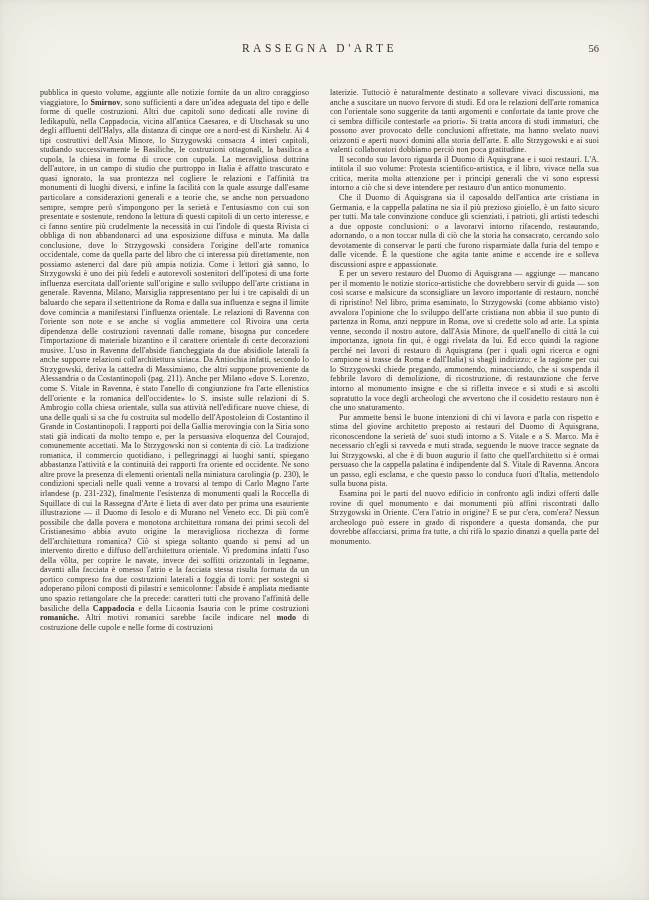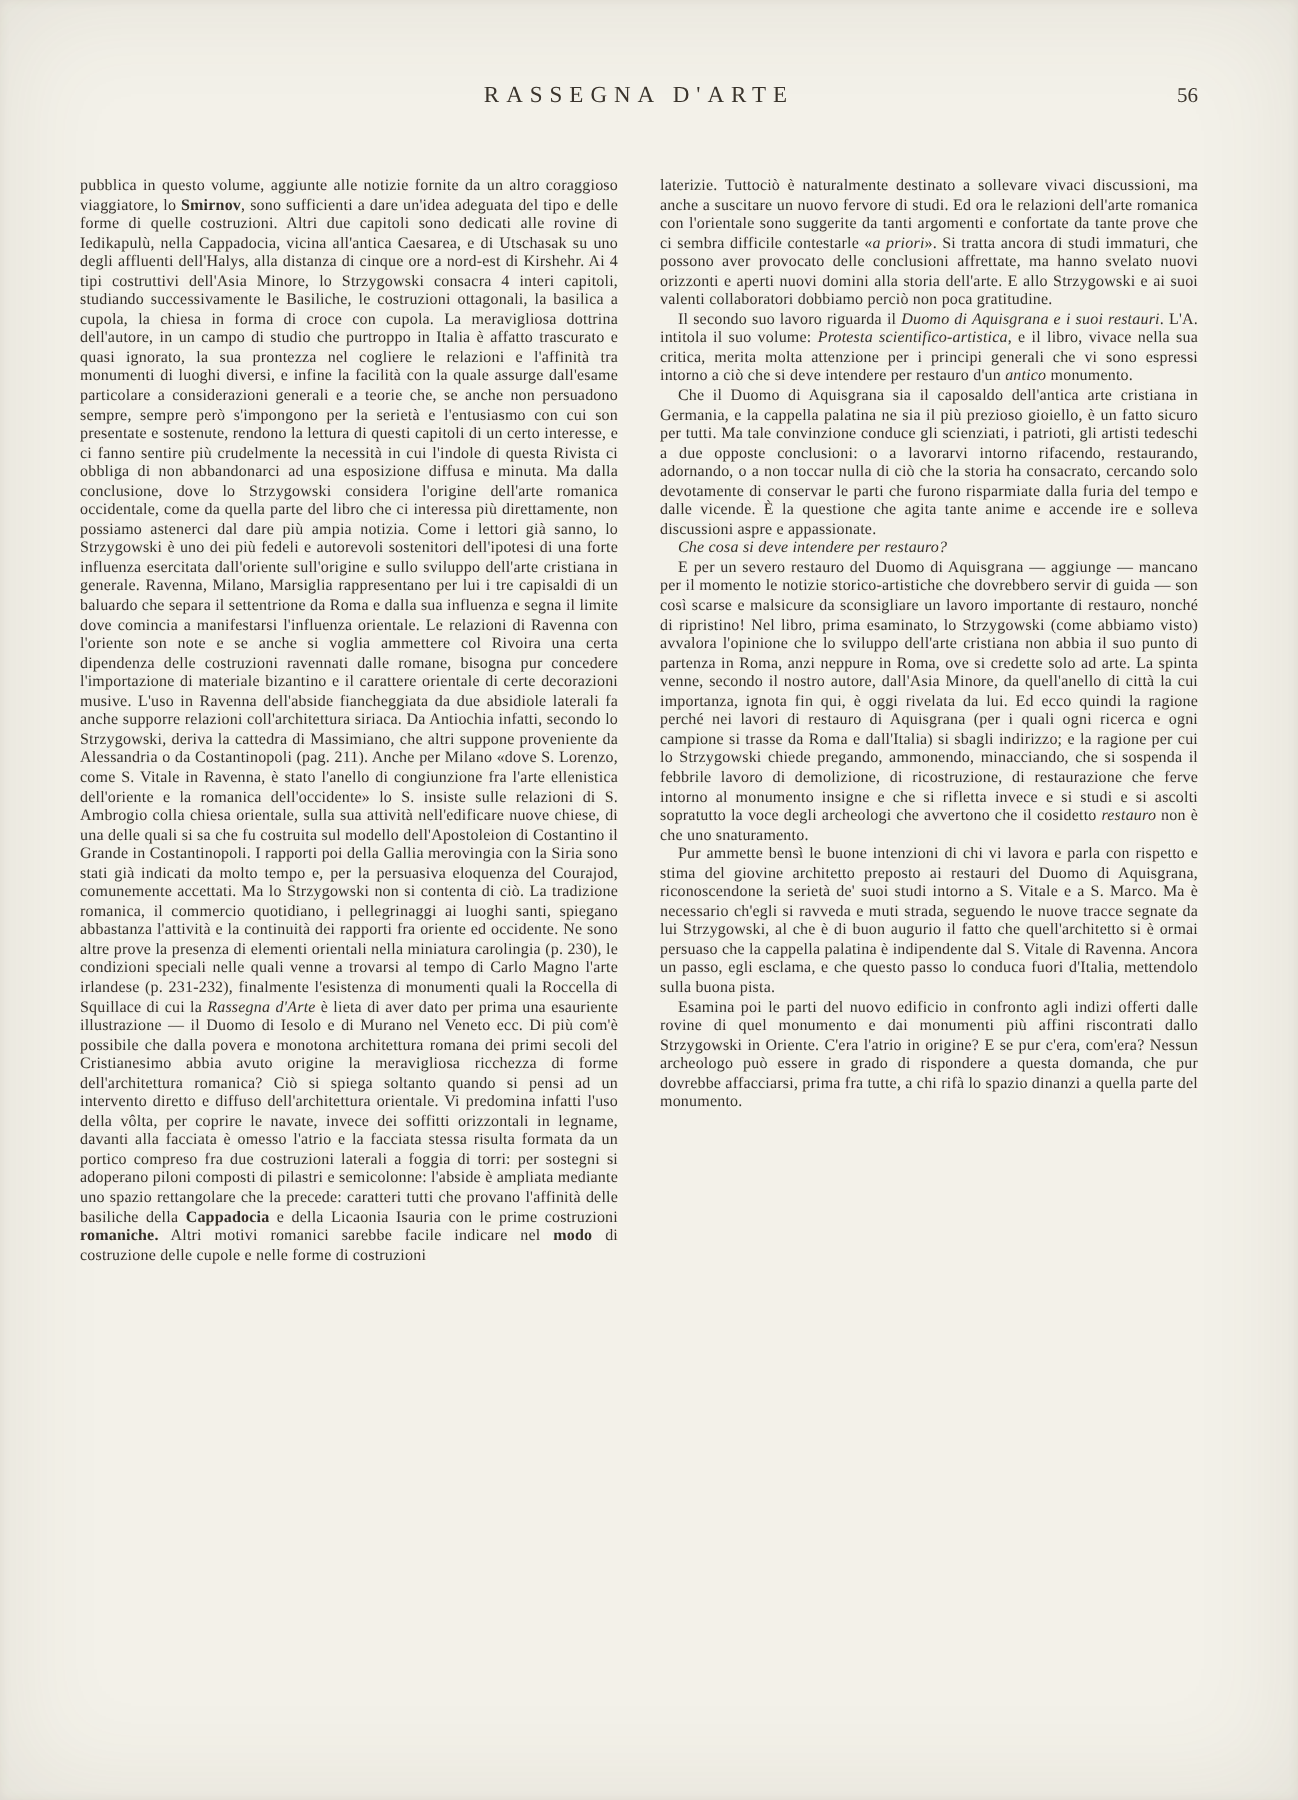--- a/index.html
+++ b/index.html
@@ -57,38 +57,37 @@
     color: #36302a;
   }
   .para.indent { text-indent: 9px; }
   .section-heading {
     text-align: center;
     font-size: 8.5px;
     letter-spacing: 1px;
     margin: 11px 0 10px 0;
     color: #36302a;
   }
-  .i { font-style: italic; }
+  .i { }
   .b { font-weight: bold; }
 </style>
 </head>
 <body>
 
 <div class="page">
   <header class="page-header">
     <h1 class="journal-title">RASSEGNA D'ARTE</h1>
     <span class="page-number">56</span>
   </header>
   <div class="columns">
     <div class="column">
         <p class="para"><span>pubblica in questo volume, aggiunte alle notizie fornite da un altro coraggioso viaggiatore, lo </span><span class="b">Smirnov</span><span>, sono sufficienti a dare un'idea adeguata del tipo e delle forme di quelle costruzioni. Altri due capitoli sono dedicati alle rovine di Iedikapulù, nella Cappadocia, vicina all'antica Caesarea, e di Utschasak su uno degli affluenti dell'Halys, alla distanza di cinque ore a nord-est di Kirshehr. Ai 4 tipi costruttivi dell'Asia Minore, lo Strzygowski consacra 4 interi capitoli, studiando successivamente le Basiliche, le costruzioni ottagonali, la basilica a cupola, la chiesa in forma di croce con cupola. La meravigliosa dottrina dell'autore, in un campo di studio che purtroppo in Italia è affatto trascurato e quasi ignorato, la sua prontezza nel cogliere le relazioni e l'affinità tra monumenti di luoghi diversi, e infine la facilità con la quale assurge dall'esame particolare a considerazioni generali e a teorie che, se anche non persuadono sempre, sempre però s'impongono per la serietà e l'entusiasmo con cui son presentate e sostenute, rendono la lettura di questi capitoli di un certo interesse, e ci fanno sentire più crudelmente la necessità in cui l'indole di questa Rivista ci obbliga di non abbandonarci ad una esposizione diffusa e minuta. Ma dalla conclusione, dove lo Strzygowski considera l'origine dell'arte romanica occidentale, come da quella parte del libro che ci interessa più direttamente, non possiamo astenerci dal dare più ampia notizia. Come i lettori già sanno, lo Strzygowski è uno dei più fedeli e autorevoli sostenitori dell'ipotesi di una forte influenza esercitata dall'oriente sull'origine e sullo sviluppo dell'arte cristiana in generale. Ravenna, Milano, Marsiglia rappresentano per lui i tre capisaldi di un baluardo che separa il settentrione da Roma e dalla sua influenza e segna il limite dove comincia a manifestarsi l'influenza orientale. Le relazioni di Ravenna con l'oriente son note e se anche si voglia ammettere col Rivoira una certa dipendenza delle costruzioni ravennati dalle romane, bisogna pur concedere l'importazione di materiale bizantino e il carattere orientale di certe decorazioni musive. L'uso in Ravenna dell'abside fiancheggiata da due absidiole laterali fa anche supporre relazioni coll'architettura siriaca. Da Antiochia infatti, secondo lo Strzygowski, deriva la cattedra di Massimiano, che altri suppone proveniente da Alessandria o da Costantinopoli (pag. 211). Anche per Milano «dove S. Lorenzo, come S. Vitale in Ravenna, è stato l'anello di congiunzione fra l'arte ellenistica dell'oriente e la romanica dell'occidente» lo S. insiste sulle relazioni di S. Ambrogio colla chiesa orientale, sulla sua attività nell'edificare nuove chiese, di una delle quali si sa che fu costruita sul modello dell'Apostoleion di Costantino il Grande in Costantinopoli. I rapporti poi della Gallia merovingia con la Siria sono stati già indicati da molto tempo e, per la persuasiva eloquenza del Courajod, comunemente accettati. Ma lo Strzygowski non si contenta di ciò. La tradizione romanica, il commercio quotidiano, i pellegrinaggi ai luoghi santi, spiegano abbastanza l'attività e la continuità dei rapporti fra oriente ed occidente. Ne sono altre prove la presenza di elementi orientali nella miniatura carolingia (p. 230), le condizioni speciali nelle quali venne a trovarsi al tempo di Carlo Magno l'arte irlandese (p. 231-232), finalmente l'esistenza di monumenti quali la Roccella di Squillace di cui la </span><span class="i">Rassegna d'Arte</span><span> è lieta di aver dato per prima una esauriente illustrazione — il Duomo di Iesolo e di Murano nel Veneto ecc. Di più com'è possibile che dalla povera e monotona architettura romana dei primi secoli del Cristianesimo abbia avuto origine la meravigliosa ricchezza di forme dell'architettura romanica? Ciò si spiega soltanto quando si pensi ad un intervento diretto e diffuso dell'architettura orientale. Vi predomina infatti l'uso della vôlta, per coprire le navate, invece dei soffitti orizzontali in legname, davanti alla facciata è omesso l'atrio e la facciata stessa risulta formata da un portico compreso fra due costruzioni laterali a foggia di torri: per sostegni si adoperano piloni composti di pilastri e semicolonne: l'abside è ampliata mediante uno spazio rettangolare che la precede: caratteri tutti che provano l'affinità delle basiliche della </span><span class="b">Cappadocia</span><span> e della Licaonia Isauria con le prime costruzioni </span><span class="b">romaniche.</span><span> Altri motivi romanici sarebbe facile indicare nel </span><span class="b">modo</span><span> di costruzione delle cupole e nelle forme di costruzioni</span></p>
       </div>
     <div class="column">
         <p class="para"><span>laterizie. Tuttociò è naturalmente destinato a sollevare vivaci discussioni, ma anche a suscitare un nuovo fervore di studi. Ed ora le relazioni dell'arte romanica con l'orientale sono suggerite da tanti argomenti e confortate da tante prove che ci sembra difficile contestarle «</span><span class="i">a priori</span><span>». Si tratta ancora di studi immaturi, che possono aver provocato delle conclusioni affrettate, ma hanno svelato nuovi orizzonti e aperti nuovi domini alla storia dell'arte. E allo Strzygowski e ai suoi valenti collaboratori dobbiamo perciò non poca gratitudine.</span></p>
         <p class="para indent"><span>Il secondo suo lavoro riguarda il </span><span class="i">Duomo di Aquisgrana e i suoi restauri</span><span>. L'A. intitola il suo volume: </span><span class="i">Protesta scientifico-artistica</span><span>, e il libro, vivace nella sua critica, merita molta attenzione per i principi generali che vi sono espressi intorno a ciò che si deve intendere per restauro d'un </span><span class="i">antico</span><span> monumento.</span></p>
         <p class="para indent"><span>Che il Duomo di Aquisgrana sia il caposaldo dell'antica arte cristiana in Germania, e la cappella palatina ne sia il più prezioso gioiello, è un fatto sicuro per tutti. Ma tale convinzione conduce gli scienziati, i patrioti, gli artisti tedeschi a due opposte conclusioni: o a lavorarvi intorno rifacendo, restaurando, adornando, o a non toccar nulla di ciò che la storia ha consacrato, cercando solo devotamente di conservar le parti che furono risparmiate dalla furia del tempo e dalle vicende. È la questione che agita tante anime e accende ire e solleva discussioni aspre e appassionate.</span></p>
-        <p class="para indent"><span class="i">Che cosa si deve intendere per restauro?</span></p>
         <p class="para indent"><span>E per un severo restauro del Duomo di Aquisgrana — aggiunge — mancano per il momento le notizie storico-artistiche che dovrebbero servir di guida — son così scarse e malsicure da sconsigliare un lavoro importante di restauro, nonché di ripristino! Nel libro, prima esaminato, lo Strzygowski (come abbiamo visto) avvalora l'opinione che lo sviluppo dell'arte cristiana non abbia il suo punto di partenza in Roma, anzi neppure in Roma, ove si credette solo ad arte. La spinta venne, secondo il nostro autore, dall'Asia Minore, da quell'anello di città la cui importanza, ignota fin qui, è oggi rivelata da lui. Ed ecco quindi la ragione perché nei lavori di restauro di Aquisgrana (per i quali ogni ricerca e ogni campione si trasse da Roma e dall'Italia) si sbagli indirizzo; e la ragione per cui lo Strzygowski chiede pregando, ammonendo, minacciando, che si sospenda il febbrile lavoro di demolizione, di ricostruzione, di restaurazione che ferve intorno al monumento insigne e che si rifletta invece e si studi e si ascolti sopratutto la voce degli archeologi che avvertono che il cosidetto </span><span class="i">restauro</span><span> non è che uno snaturamento.</span></p>
         <p class="para indent"><span>Pur ammette bensì le buone intenzioni di chi vi lavora e parla con rispetto e stima del giovine architetto preposto ai restauri del Duomo di Aquisgrana, riconoscendone la serietà de' suoi studi intorno a S. Vitale e a S. Marco. Ma è necessario ch'egli si ravveda e muti strada, seguendo le nuove tracce segnate da lui Strzygowski, al che è di buon augurio il fatto che quell'architetto si è ormai persuaso che la cappella palatina è indipendente dal S. Vitale di Ravenna. Ancora un passo, egli esclama, e che questo passo lo conduca fuori d'Italia, mettendolo sulla buona pista.</span></p>
         <p class="para indent"><span>Esamina poi le parti del nuovo edificio in confronto agli indizi offerti dalle rovine di quel monumento e dai monumenti più affini riscontrati dallo Strzygowski in Oriente. C'era l'atrio in origine? E se pur c'era, com'era? Nessun archeologo può essere in grado di rispondere a questa domanda, che pur dovrebbe affacciarsi, prima fra tutte, a chi rifà lo spazio dinanzi a quella parte del monumento.</span></p>
       </div>
   </div>
 </div>
 
 </body></html>

